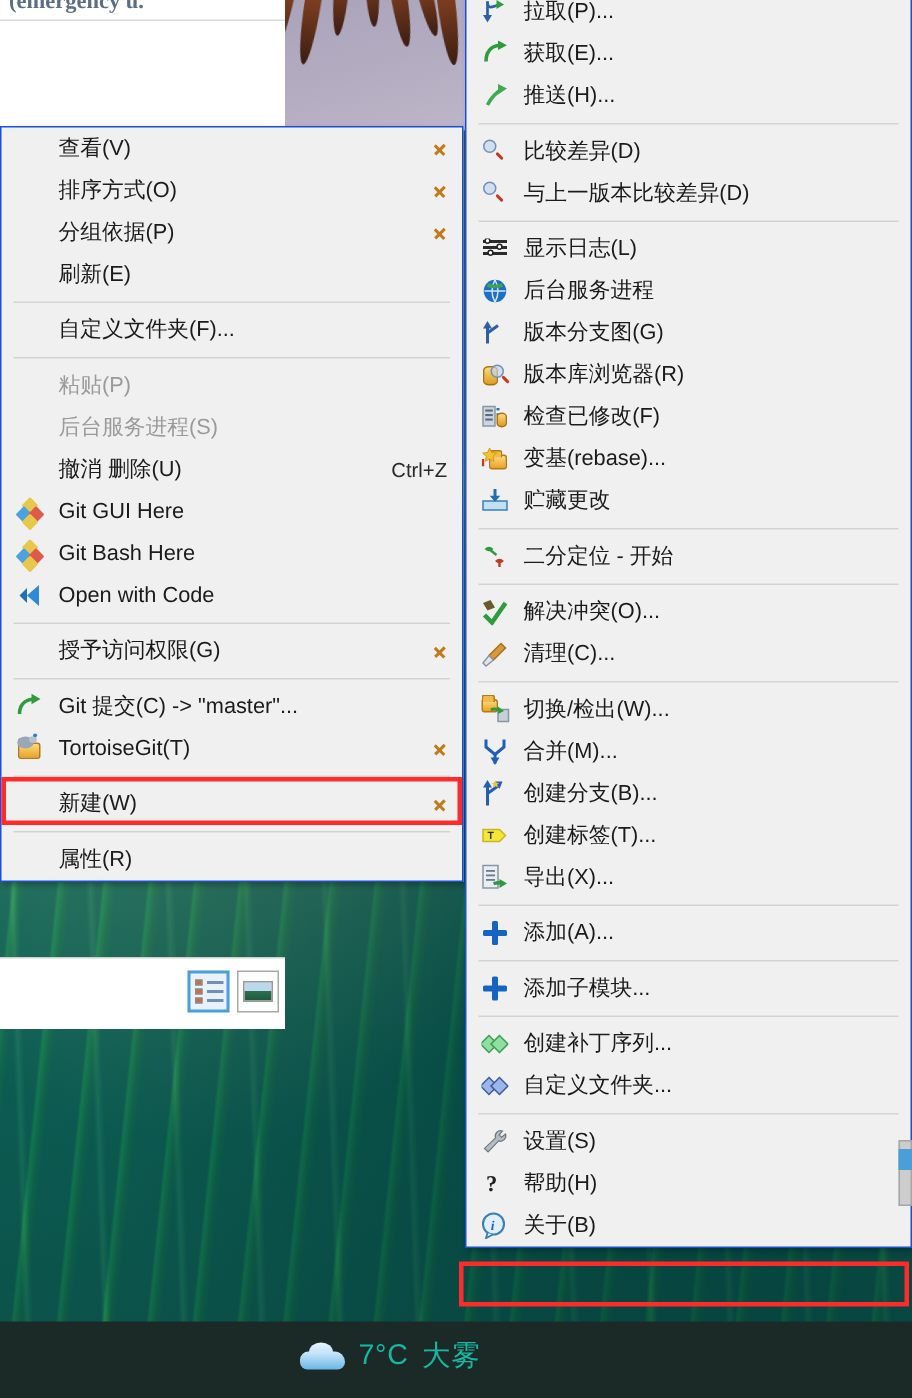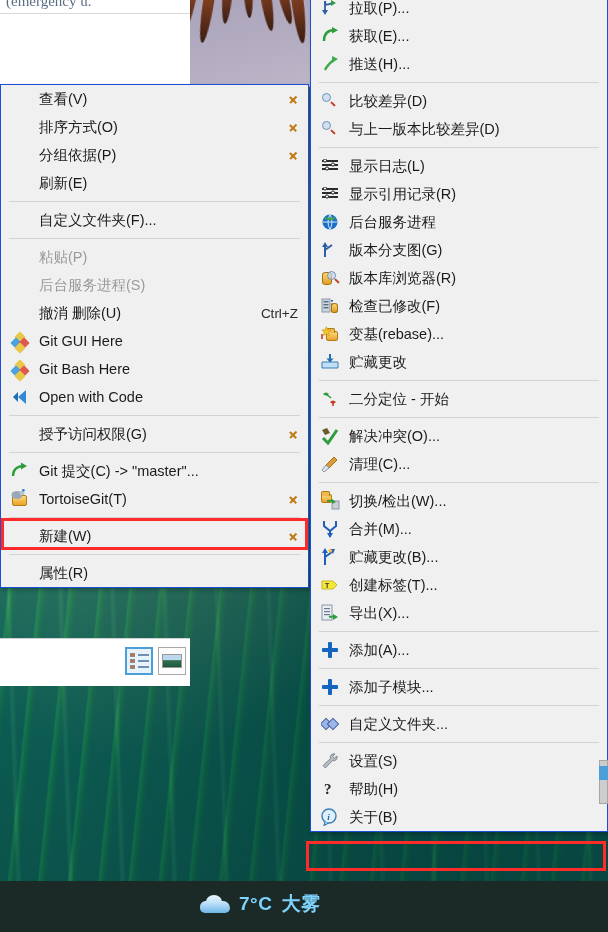--- a/index.html
+++ b/index.html
@@ -53,20 +53,21 @@
     background: linear-gradient(180deg, #5a2a18 0%, #8a4322 40%, #3a1d12 100%);
     border-radius: 0 0 60% 60%;
     transform-origin: top center;
     filter: blur(0.4px);
   }
 
   
   .explorer-top {
     position:absolute; left:0; top:0; width:190px; height:87px;
     background:#ffffff;
+    font-weight:bold;
   }
   .explorer-top-bar {
     position:absolute; left:0; top:0; width:190px; height:14px;
     background:#ffffff; border-bottom:1px solid #d9d9d9;
     overflow:hidden;
   }
   .cut-text {
     position:absolute; left:6px; top:-7px;
     font-size:15px; color:#5b6e86; white-space:nowrap;
     font-family:"Liberation Serif", serif;
@@ -159,21 +160,21 @@
   .scrollfrag-accent { position:absolute; right:0; top:766px; width:9px; height:14px; background:#4a9fd8; }
 
   
   .taskbar {
     position:absolute; left:0; bottom:0; width:608px; height:51px;
     background:#1c2a27;
   }
   .weather {
     position:absolute; left:200px; top:10px;
     display:flex; align-items:center; gap:9px;
-    color:#7dd3fc; font-size:19px;font-weight:bold;
+    color:#14b8a6; font-size:19px;
   }
   .cloud-icon { position:relative; width:30px; height:19px; }
   .cloud-icon .c1 {
     position:absolute; left:0; bottom:1px; width:30px; height:12px;
     background:linear-gradient(180deg,#cfe9fb,#6cb6e8); border-radius:8px 10px 7px 7px;
   }
   .cloud-icon .c2 {
     position:absolute; left:6px; top:0px; width:16px; height:13px;
     background:linear-gradient(180deg,#eaf6ff,#9ed2f2); border-radius:50%;
   }
@@ -375,35 +376,20 @@
           </span>
           <svg style="position:absolute;left:0;top:2px;" width="18" height="14" viewBox="0 0 18 14">
             <circle cx="4" cy="1.5" r="1.6" fill="#fff" stroke="#222"></circle>
             <circle cx="12" cy="5.5" r="1.6" fill="#fff" stroke="#222"></circle>
             <circle cx="6" cy="9.5" r="1.6" fill="#fff" stroke="#222"></circle>
           </svg>
         </span>
         <span class="lbl">显示日志(L)</span>
       </div>
       <div class="mi">
-        <span class="ico">
-          <span class="i-lines" style="left:1px;top:3px;width:16px;">
-            <i style="width:16px"></i>
-            <i style="width:16px"></i>
-            <i style="width:16px"></i>
-          </span>
-          <svg style="position:absolute;left:0;top:2px;" width="18" height="14" viewBox="0 0 18 14">
-            <circle cx="4" cy="1.5" r="1.6" fill="#fff" stroke="#222"></circle>
-            <circle cx="12" cy="5.5" r="1.6" fill="#fff" stroke="#222"></circle>
-            <circle cx="6" cy="9.5" r="1.6" fill="#fff" stroke="#222"></circle>
-          </svg>
-        </span>
-        <span class="lbl">显示引用记录(R)</span>
-      </div>
-      <div class="mi">
         <span class="ico"><svg width="18" height="18" viewBox="0 0 18 18">
             <circle cx="9" cy="9" r="7.5" fill="#1c6fc4"></circle>
             <path d="M2 9h14M9 1.5 q4 7.5 0 15 M9 1.5 q-4 7.5 0 15" stroke="#cfe6ff" stroke-width="1" fill="none"></path>
             <path d="M4 5 q5 2 10 0" stroke="#3fa34d" stroke-width="2.4" fill="none"></path>
           </svg></span>
         <span class="lbl">后台服务进程</span>
       </div>
       <div class="mi">
         <span class="ico"><svg width="18" height="18" viewBox="0 0 18 18">
             <path d="M4 16 L4 5" stroke="#2b5fa8" stroke-width="2"></path>
@@ -495,21 +481,21 @@
         <span class="lbl">合并(M)...</span>
       </div>
       <div class="mi">
         <span class="ico"><svg width="18" height="18" viewBox="0 0 18 18">
             <path d="M4 17 L4 4" stroke="#1f5fb8" stroke-width="2"></path>
             <path d="M4 9 L11 4" stroke="#1f5fb8" stroke-width="2"></path>
             <path d="M1 5 L4 0 L7 5 Z" fill="#1f5fb8"></path>
             <path d="M9 1 L12 6 L14 1 Z" fill="#1f5fb8"></path>
             <path d="M12 2 l1.4 2.6 l2.8 0.4 l-2 2 l0.5 2.8 l-2.6 -1.3 l-2.6 1.3 l0.5 -2.8 l-2 -2 l2.8 -0.4 Z" transform="translate(2,-1) scale(0.6)" fill="#f2c230"></path>
           </svg></span>
-        <span class="lbl">贮藏更改(B)...</span>
+        <span class="lbl">创建分支(B)...</span>
       </div>
       <div class="mi">
         <span class="ico"><svg width="18" height="18" viewBox="0 0 18 18">
             <path d="M1 5 L12 5 L16 9 L12 13 L1 13 Z" fill="#f5e63a" stroke="#c9b81a"></path>
             <text x="4" y="11.5" font-size="7" font-family="sans-serif" font-weight="bold" fill="#333">T</text>
           </svg></span>
         <span class="lbl">创建标签(T)...</span>
       </div>
       <div class="mi">
         <span class="ico"><svg width="18" height="18" viewBox="0 0 18 18">
@@ -532,20 +518,27 @@
       </div>
       <div class="sep"></div>
       <div class="mi">
         <span class="ico">
           <i class="i-plus-h" style="left:1px;top:7px;width:16px;height:4px;"></i>
           <i class="i-plus-h" style="left:7px;top:1px;width:4px;height:16px;"></i>
         </span>
         <span class="lbl">添加子模块...</span>
       </div>
       <div class="sep"></div>
+      <div class="mi">
+        <span class="ico"><svg width="18" height="18" viewBox="0 0 18 18">
+            <rect x="1" y="5" width="8" height="8" transform="rotate(45 5 9)" fill="#8fe0a0" stroke="#3b9b52"></rect>
+            <rect x="8" y="5" width="8" height="8" transform="rotate(45 12 9)" fill="#8fe0a0" stroke="#3b9b52"></rect>
+          </svg></span>
+        <span class="lbl">创建补丁序列...</span>
+      </div>
       <div class="mi">
         <span class="ico"><svg width="18" height="18" viewBox="0 0 18 18">
             <rect x="1" y="5" width="8" height="8" transform="rotate(45 5 9)" fill="#9db6ea" stroke="#3b5b9b"></rect>
             <rect x="8" y="5" width="8" height="8" transform="rotate(45 12 9)" fill="#9db6ea" stroke="#3b5b9b"></rect>
           </svg></span>
         <span class="lbl">自定义文件夹...</span>
       </div>
       <div class="sep"></div>
       <div class="mi">
         <span class="ico"><svg width="18" height="18" viewBox="0 0 18 18">

